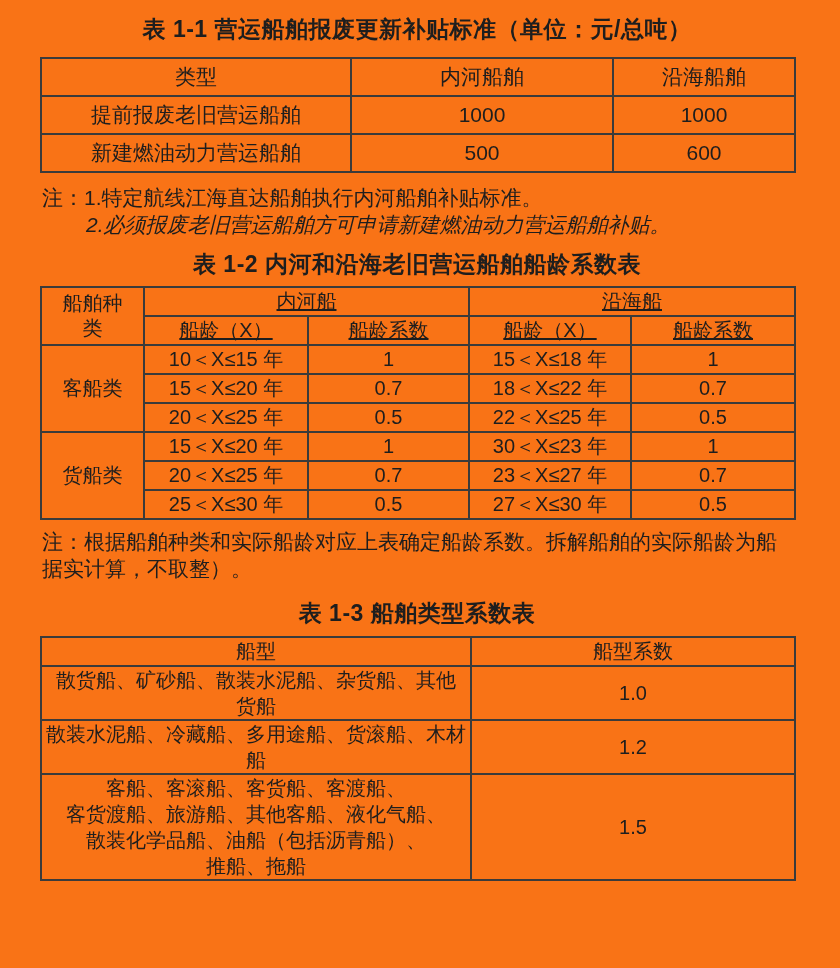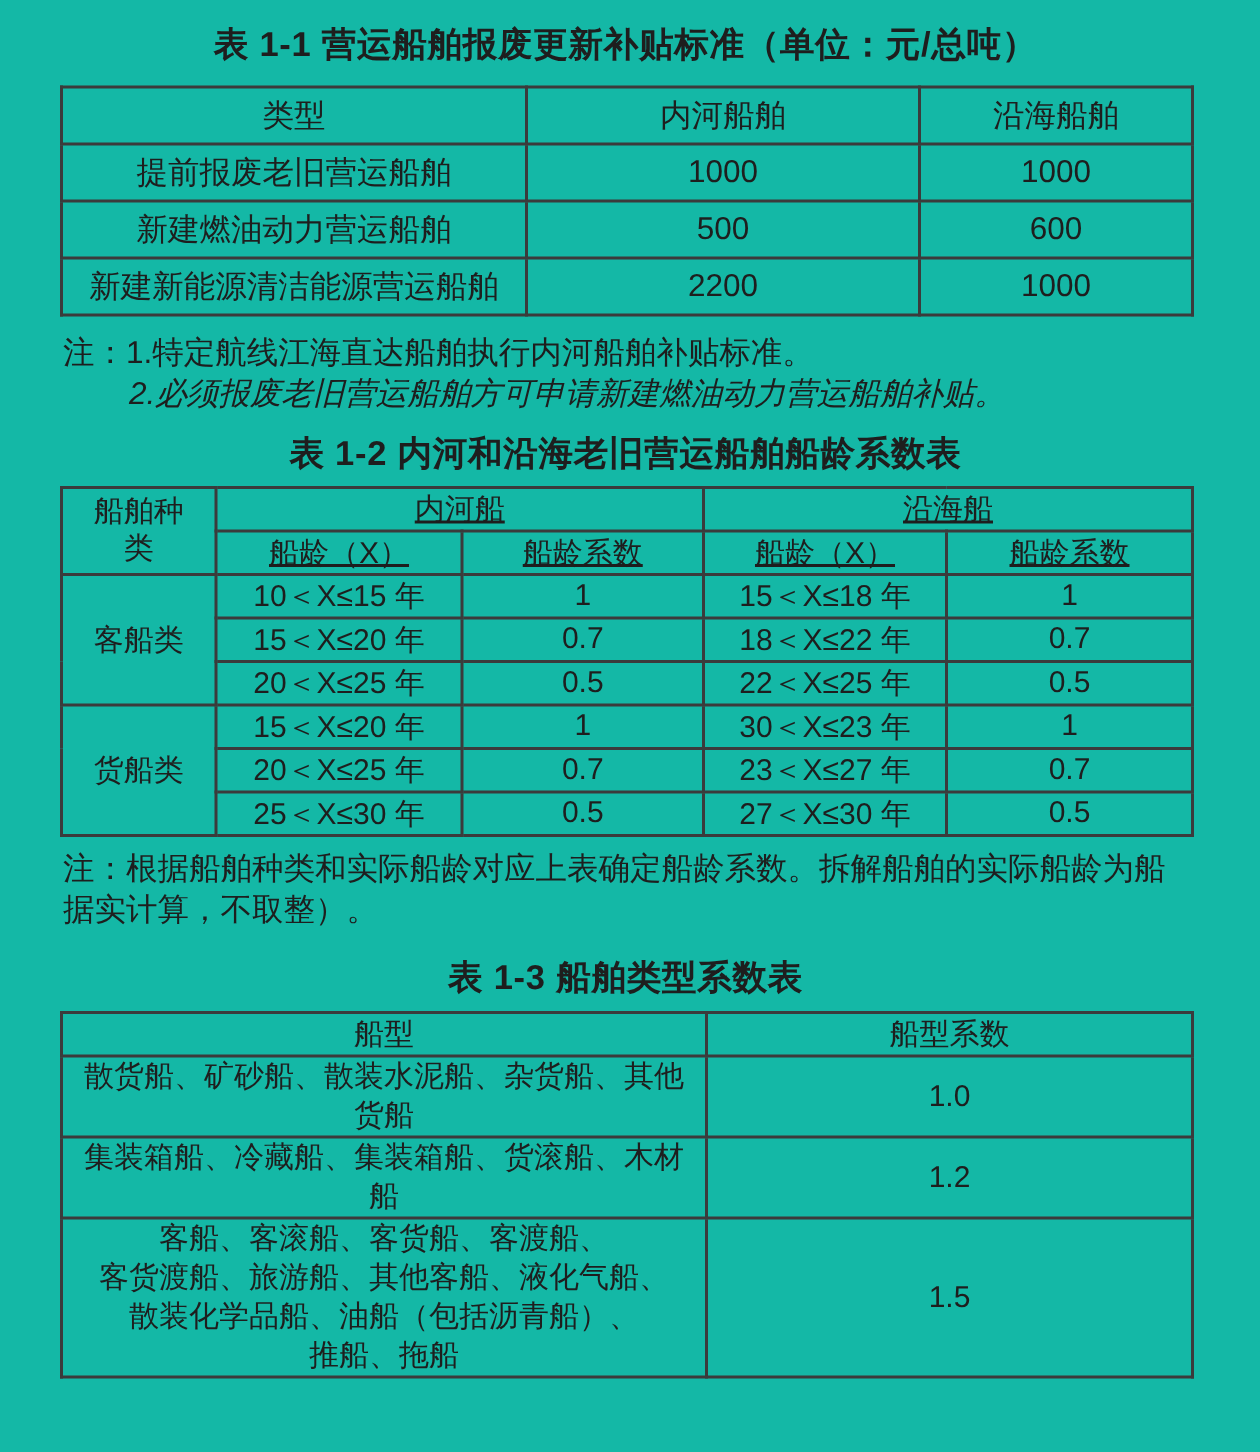--- a/index.html
+++ b/index.html
@@ -4,21 +4,21 @@
 <style>
   html, body {
     margin: 0;
     padding: 0;
     background: #ffffff;
   }
   .page {
     position: relative;
     width: 840px;
     height: 968px;
-    background: #14b8a6;
+    background: #f97316;
     color: #1e1e1e;
     font-family: "Liberation Sans", "DejaVu Sans", sans-serif;
     padding-top: 14px;
     box-sizing: border-box;
     overflow: hidden;
   }
   .tbl-title {
     width: 754px;
     margin-left: 40px;
     text-align: center;
@@ -101,25 +101,20 @@
       </tr>
       <tr>
         <td>提前报废老旧营运船舶</td>
         <td>1000</td>
         <td>1000</td>
       </tr>
       <tr>
         <td>新建燃油动力营运船舶</td>
         <td>500</td>
         <td>600</td>
-      </tr>
-      <tr>
-        <td>新建新能源清洁能源营运船舶</td>
-        <td>2200</td>
-        <td>1000</td>
       </tr>
     </tbody>
   </table>
 
   <div class="note note-t1">
     <div>注：1.特定航线江海直达船舶执行内河船舶补贴标准。</div>
     <div class="note-line-indent">2.必须报废老旧营运船舶方可申请新建燃油动力营运船舶补贴。</div>
   </div>
 
   <div class="tbl-title t2-title">表 1-2 内河和沿海老旧营运船舶船龄系数表</div>
@@ -208,21 +203,21 @@
       </tr>
       <tr>
         <td class="tall">
           <div class="cell-line">散货船、矿砂船、散装水泥船、杂货船、其他</div>
           <div class="cell-line">货船</div>
         </td>
         <td>1.0</td>
       </tr>
       <tr>
         <td class="tall">
-          <div class="cell-line">集装箱船、冷藏船、集装箱船、货滚船、木材</div>
+          <div class="cell-line">散装水泥船、冷藏船、多用途船、货滚船、木材</div>
           <div class="cell-line">船</div>
         </td>
         <td>1.2</td>
       </tr>
       <tr>
         <td class="taller">
           <div class="cell-line">客船、客滚船、客货船、客渡船、</div>
           <div class="cell-line">客货渡船、旅游船、其他客船、液化气船、</div>
           <div class="cell-line">散装化学品船、油船（包括沥青船）、</div>
           <div class="cell-line">推船、拖船</div>

